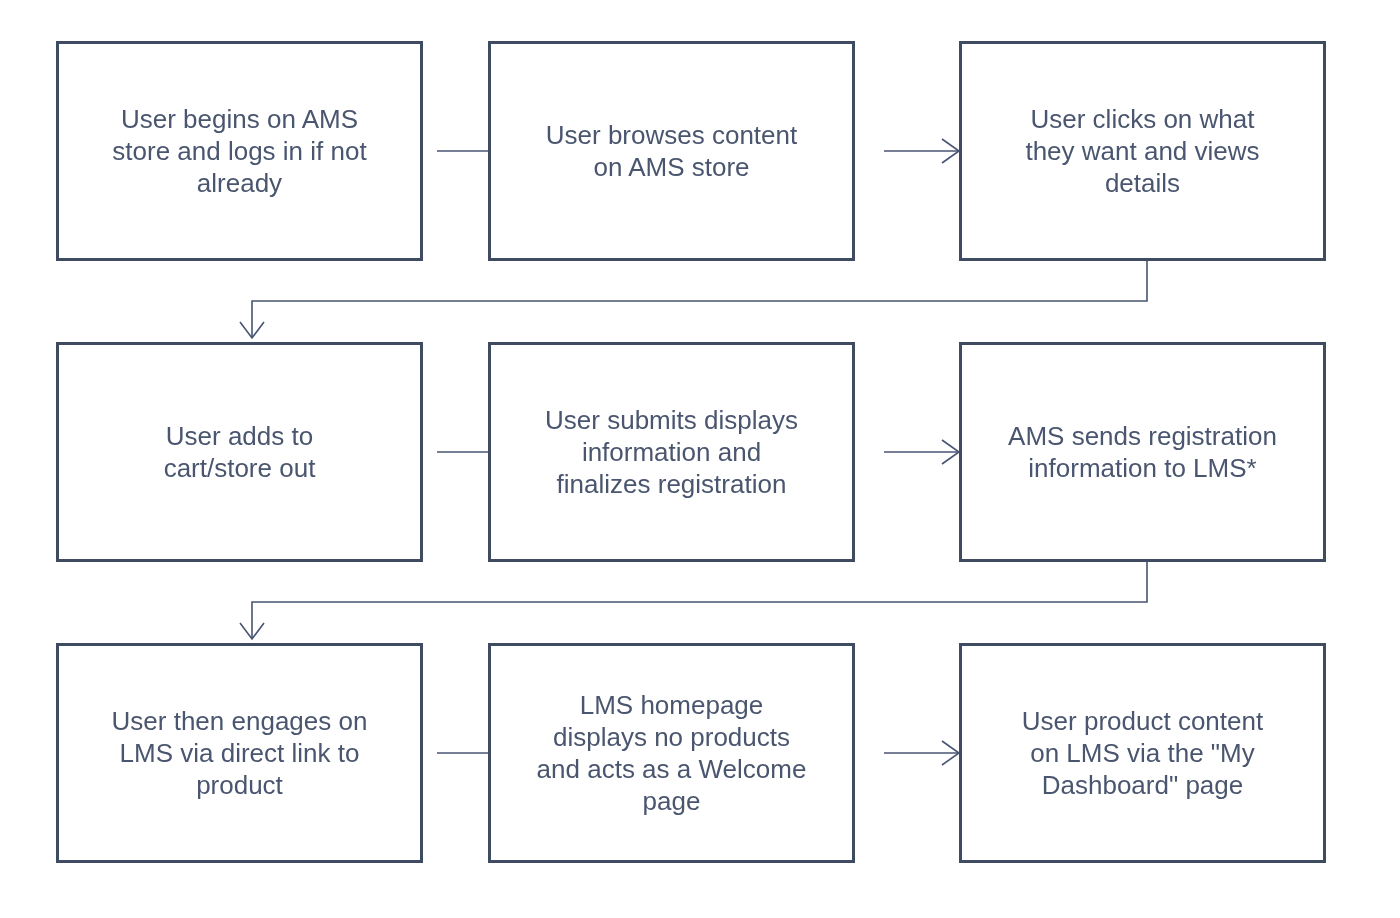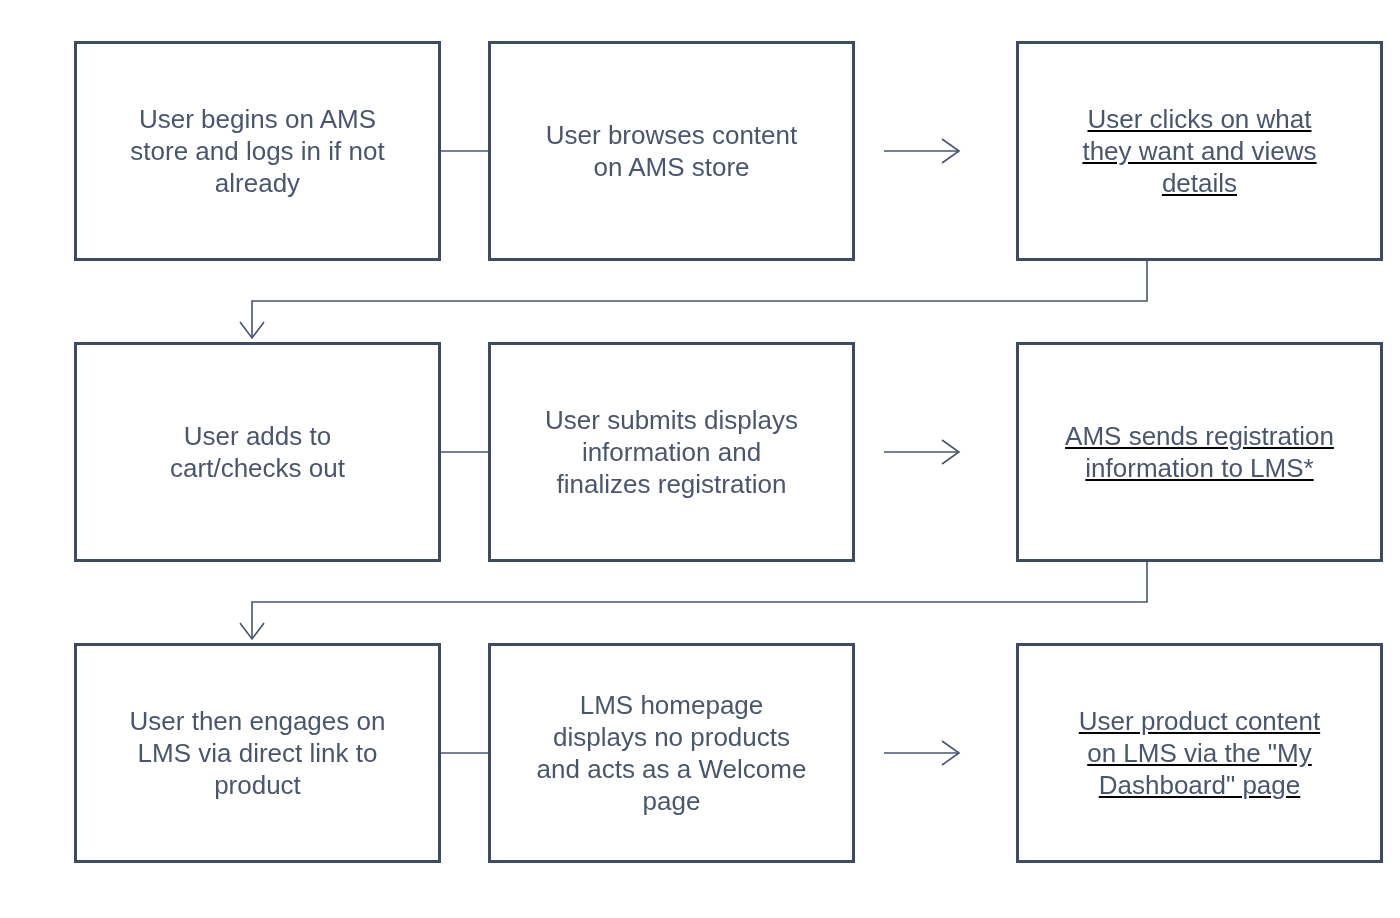--- a/index.html
+++ b/index.html
@@ -35,23 +35,23 @@
     padding: 0 14px;
   }
   .flow-box .label {
     white-space: pre-line;
     text-align: center;
     font-size: 26px;
     line-height: 1.24;
     color: #4a566f;
   }
   
-  .col-1 { left: 74px; }
+  .col-1 { left: 56px; }
   .col-2 { left: 488px; }
-  .col-3 { left: 1016px; text-decoration: underline; }
+  .col-3 { left: 959px; }
   
   .row-1 { top: 41px; }
   .row-2 { top: 342px; }
   .row-3 { top: 643px; }
 </style>
 </head>
 <body>
 
 <div class="canvas">
 
@@ -105,21 +105,21 @@
 on AMS store</span>
   </div>
   <div class="flow-box col-3 row-1">
     <span class="label">User clicks on what
 they want and views
 details</span>
   </div>
 
   <div class="flow-box col-1 row-2">
     <span class="label">User adds to
-cart/checks out</span>
+cart/store out</span>
   </div>
   <div class="flow-box col-2 row-2">
     <span class="label">User submits displays
 information and
 finalizes registration</span>
   </div>
   <div class="flow-box col-3 row-2">
     <span class="label">AMS sends registration
 information to LMS*</span>
   </div>

